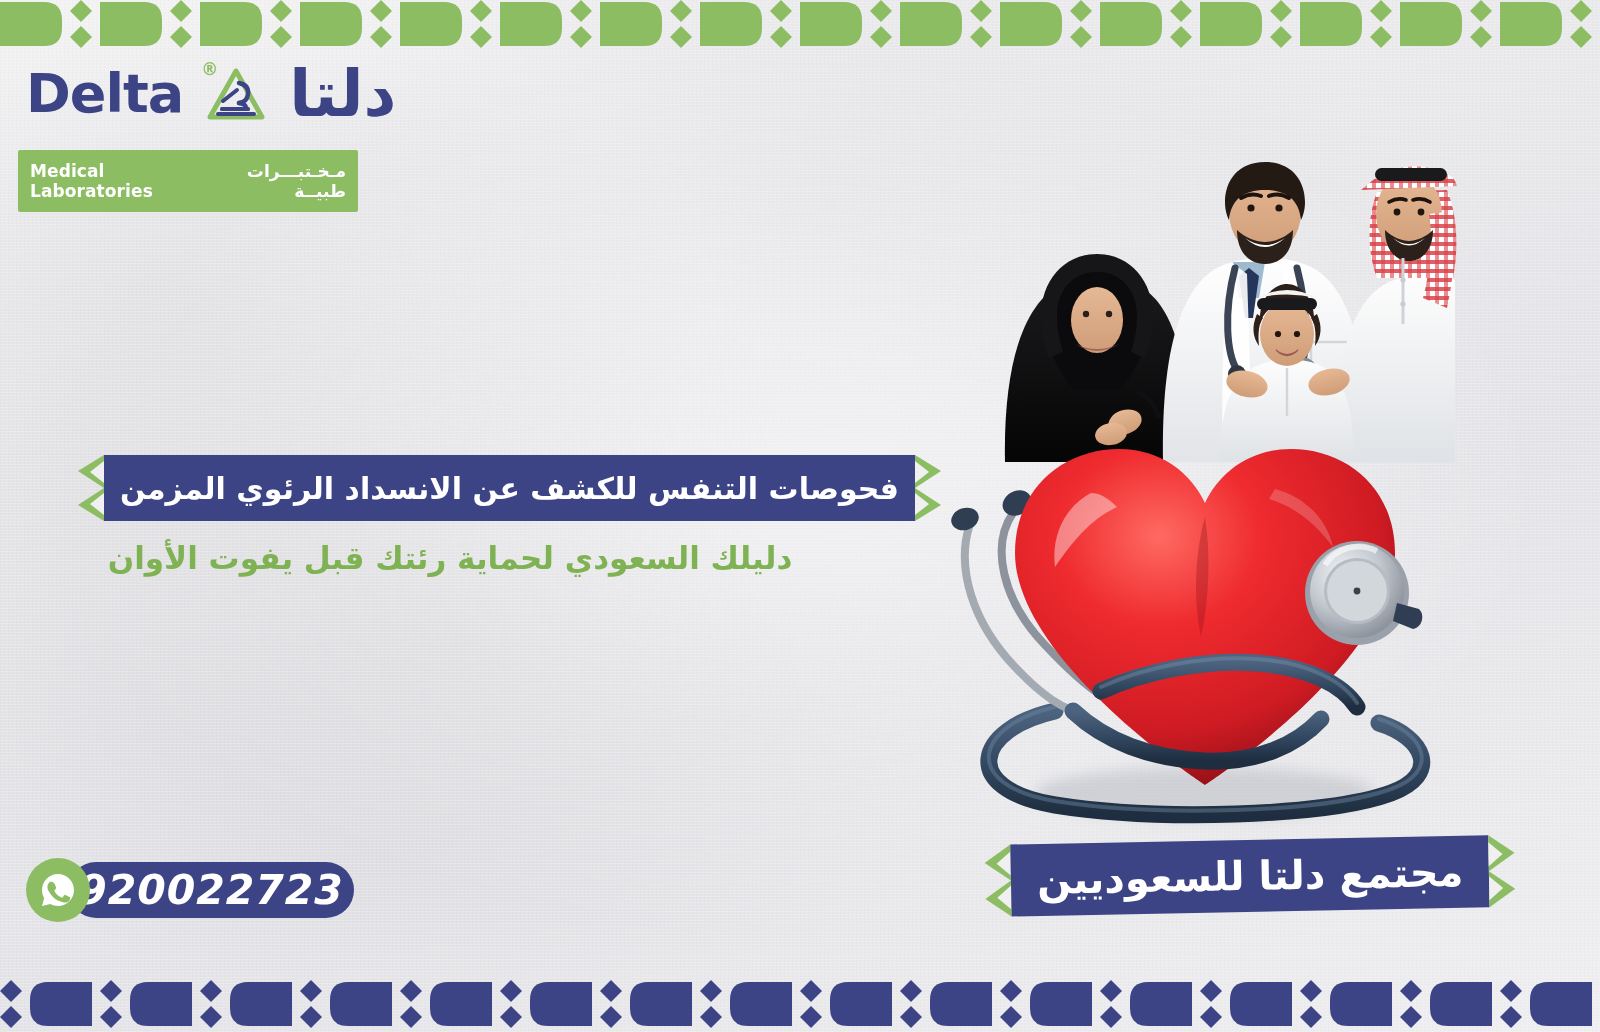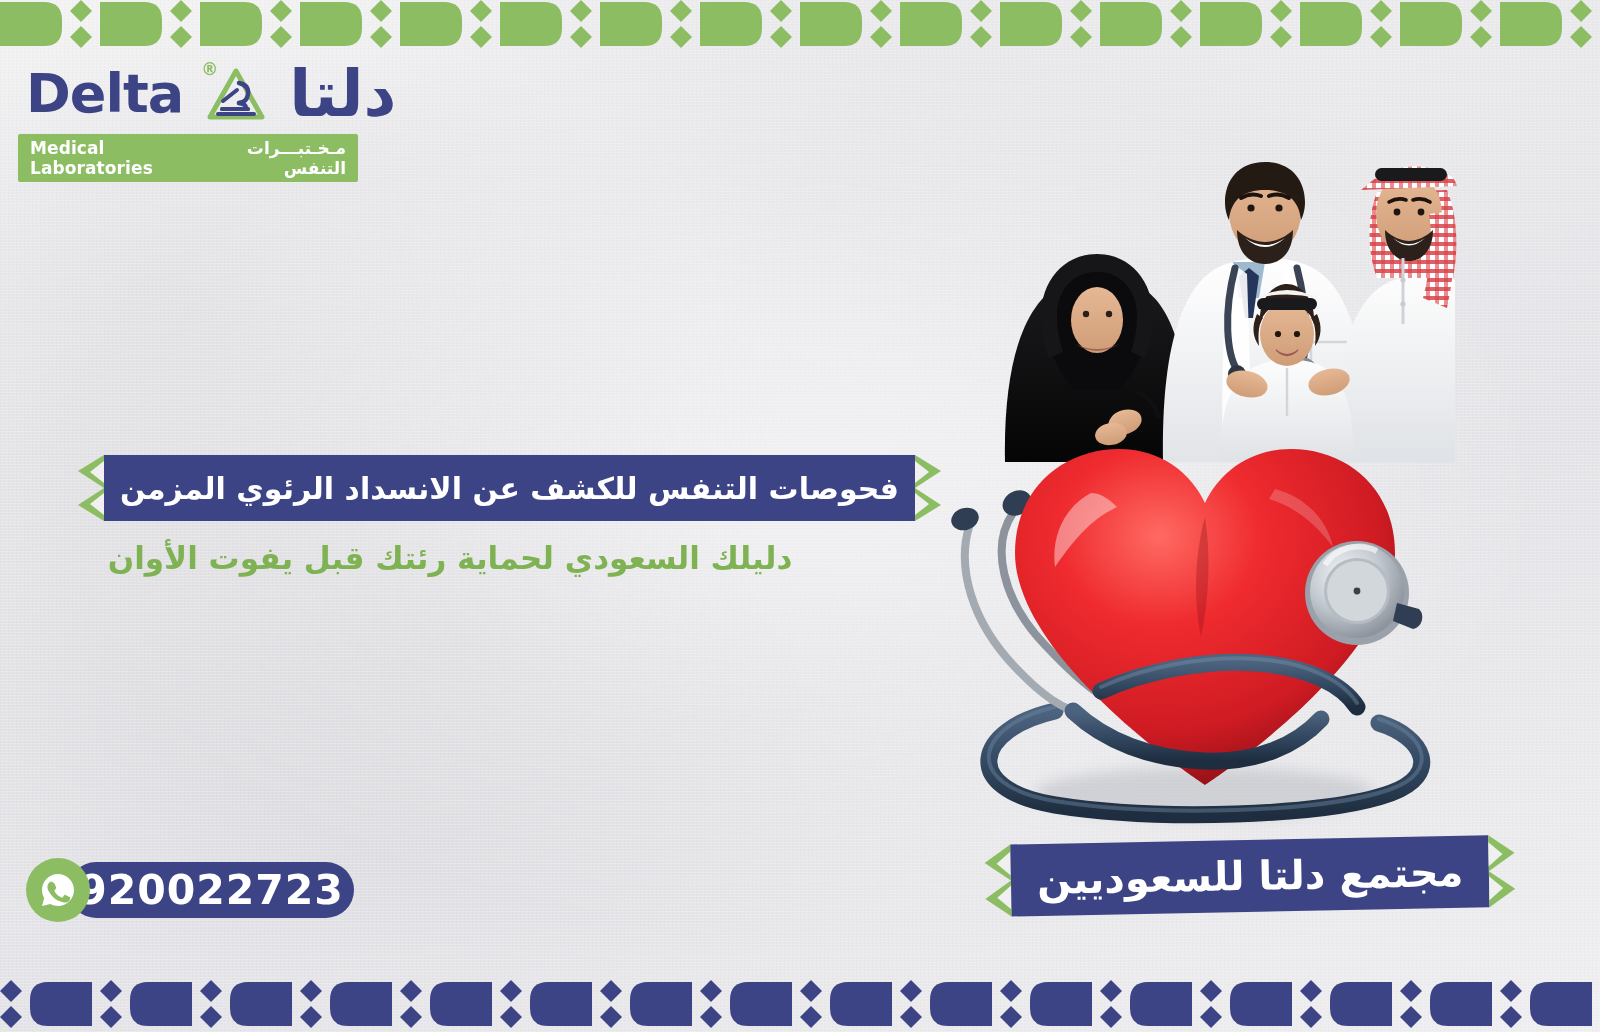--- a/index.html
+++ b/index.html
@@ -43,23 +43,23 @@
     font-family:"DejaVu Sans","Liberation Sans",sans-serif;
     font-weight:700;font-size:54px;color:#3c4485;letter-spacing:-1px;line-height:1;
   }
   .logo-mark{position:relative;width:62px;height:58px;flex:0 0 auto;}
   .reg-mark{position:absolute;left:-4px;top:-4px;font-size:17px;color:#8cbd63;font-weight:700;line-height:1;}
   .logo-ar{
     font-family:"DejaVu Sans","Liberation Sans",sans-serif;
     font-weight:700;font-size:64px;color:#3c4485;line-height:1;direction:rtl;
   }
   .logo-band{
-    margin-top:4px;background:#8cbd63;height:30px;border-radius:2px;
+    margin-top:20px;background:#8cbd63;height:30px;border-radius:2px;
     display:flex;align-items:center;justify-content:space-between;
-    padding:9px 12px;direction:ltr;
+    padding:16px 12px;direction:ltr;
   }
   .logo-band-en{color:#fff;font-size:17px;font-weight:700;letter-spacing:.1px;}
   .logo-band-ar{color:#fff;font-size:17px;font-weight:700;direction:rtl;letter-spacing:1px;}
 
   
   .headline-wrap{position:absolute;left:78px;top:455px;display:flex;align-items:stretch;direction:ltr;}
   .chev{width:26px;align-self:stretch;flex:0 0 auto;}
   .ribbon{
     background:#3c4485;color:#ffffff;display:flex;align-items:center;justify-content:center;
     padding:0 16px;height:66px;
@@ -89,20 +89,21 @@
   }
   .contact-row{position:relative;height:58px;}
   .phone-pill{
     position:absolute;left:42px;top:0;height:56px;width:286px;
     background:#3c4485;border-radius:28px;
     display:flex;align-items:center;justify-content:center;
   }
   .phone-num{
     color:#fff;font-size:41px;font-weight:700;letter-spacing:1px;direction:ltr;
     font-family:"DejaVu Sans","Liberation Sans",sans-serif;
+    font-style:italic;
   }
   .wa-badge{
     position:absolute;left:0;top:-4px;width:64px;height:64px;border-radius:50%;
     background:#8cbd63;display:flex;align-items:center;justify-content:center;z-index:3;
     box-shadow:0 0 0 3px rgba(255,255,255,.0);
   }
 
   
   .people{position:absolute;left:985px;top:62px;width:470px;height:400px;}
   .heart-zone{position:absolute;left:905px;top:385px;width:600px;height:450px;}
@@ -200,21 +201,21 @@
           <path d="M34 38 q7 1 7 5" fill="none" stroke="#3c4485" stroke-width="4.5" stroke-linecap="round"></path>
           <line x1="18" y1="36" x2="32" y2="25" stroke="#3c4485" stroke-width="4" stroke-linecap="round"></line>
           <rect x="15" y="42" width="30" height="4" rx="1.6" fill="#3c4485"></rect>
           <rect x="11" y="47" width="40" height="4" rx="2" fill="#3c4485"></rect>
         </svg>
       </span>
       <span class="logo-ar">دلتا</span>
     </div>
     <div class="logo-band">
       <span class="logo-band-en">Medical Laboratories</span>
-      <span class="logo-band-ar">مـخـتبـــرات التنفس</span>
+      <span class="logo-band-ar">مـخـتبـــرات طبيــة</span>
     </div>
   </div>
 
   <div class="people">
     <svg width="470" height="400" viewBox="0 0 470 400" aria-hidden="true">
       <defs>
         <linearGradient id="skin" x1="0" y1="0" x2="0" y2="1">
           <stop offset="0%" stop-color="#e6b894"></stop>
             <stop offset="100%" stop-color="#cf9d78"></stop>
         </linearGradient>

